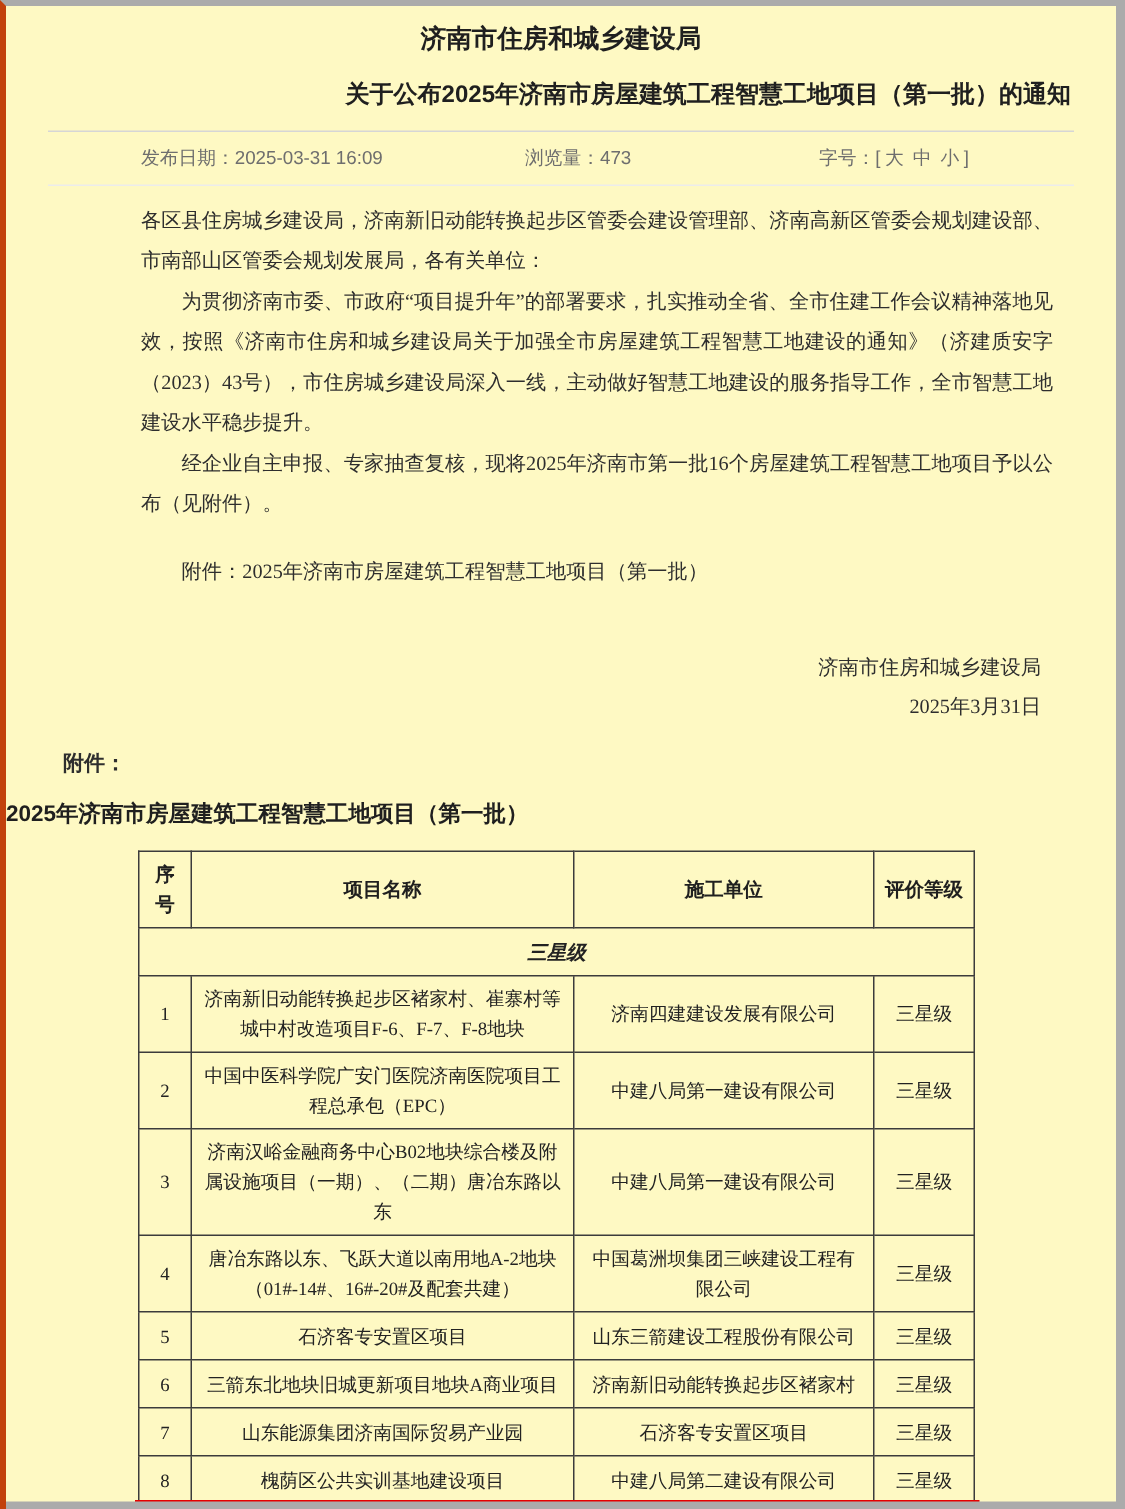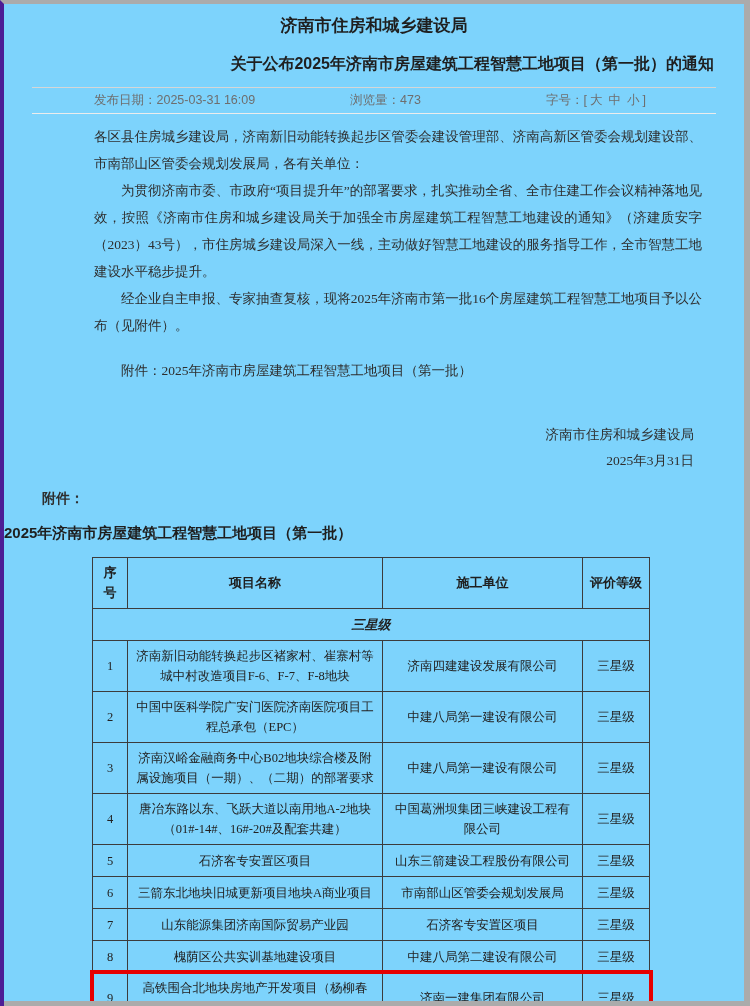--- a/index.html
+++ b/index.html
@@ -1,23 +1,23 @@
 <!DOCTYPE html>
 <html><head>
 <meta charset="utf-8">
 <style>
   html,body{margin:0;padding:0;background:#9e9e9e;}
   .page{
     position:relative;
     width:750px;height:1006px;
     box-sizing:border-box;
     margin:0 auto;
-    background:#7dd3fc;
+    background:#fef9c3;
     border-top:4px solid #ababab;
-    border-left:4px solid #4c1d95;
+    border-left:4px solid #c2410c;
     border-right:6px solid #ababab;
     overflow:hidden;
     font-family:"Liberation Serif","DejaVu Serif",serif;
     color:#333;
   }
   .page::after{ 
     content:"";position:absolute;left:0;right:0;bottom:0;height:5px;background:#ababab;
   }
   h1.site-title{
     margin:10px 0 0 0;
@@ -28,21 +28,21 @@
   h2.doc-title{
     margin:15px 30px 12px 30px;
     text-align:right;
     font-family:"Liberation Sans","DejaVu Sans",sans-serif;
     font-size:16px;line-height:22px;color:#1f1f1f;font-weight:bold;
   }
   .meta-bar{
     margin:0 28px;
     border-top:1px solid #d6d6d6;
     border-bottom:1px solid #ececec;
-    height:27px;
+    height:37px;
     display:grid;
     grid-template-columns:256px 196px 1fr;
     align-items:center;
     padding-left:62px;
     box-sizing:border-box;
     font-family:"Liberation Sans","DejaVu Sans",sans-serif;
     font-size:12.5px;color:#6e6e6e;
     white-space:nowrap;
   }
   .meta-bar .fs-link{cursor:pointer;margin:0 3px;}
@@ -153,21 +153,21 @@
 
     <tr class="data-row">
       <td>2</td>
       <td>中国中医科学院广安门医院济南医院项目工程总承包（EPC）</td>
       <td>中建八局第一建设有限公司</td>
       <td>三星级</td>
     </tr>
 
     <tr class="data-row">
       <td>3</td>
-      <td>济南汉峪金融商务中心B02地块综合楼及附属设施项目（一期）、（二期）的部署要求</td>
+      <td>济南汉峪金融商务中心B02地块综合楼及附属设施项目（一期）、（二期）唐冶东路以东</td>
       <td>中建八局第一建设有限公司</td>
       <td>三星级</td>
     </tr>
 
     <tr class="data-row">
       <td>4</td>
       <td>唐冶东路以东、飞跃大道以南用地A-2地块（01#-14#、16#-20#及配套共建）</td>
       <td>中国葛洲坝集团三峡建设工程有限公司</td>
       <td>三星级</td>
     </tr>
@@ -175,21 +175,21 @@
     <tr class="data-row">
       <td>5</td>
       <td>石济客专安置区项目</td>
       <td>山东三箭建设工程股份有限公司</td>
       <td>三星级</td>
     </tr>
 
     <tr class="data-row">
       <td>6</td>
       <td>三箭东北地块旧城更新项目地块A商业项目</td>
-      <td>市南部山区管委会规划发展局</td>
+      <td>济南新旧动能转换起步区褚家村</td>
       <td>三星级</td>
     </tr>
 
     <tr class="data-row">
       <td>7</td>
       <td>山东能源集团济南国际贸易产业园</td>
       <td>石济客专安置区项目</td>
       <td>三星级</td>
     </tr>
 

